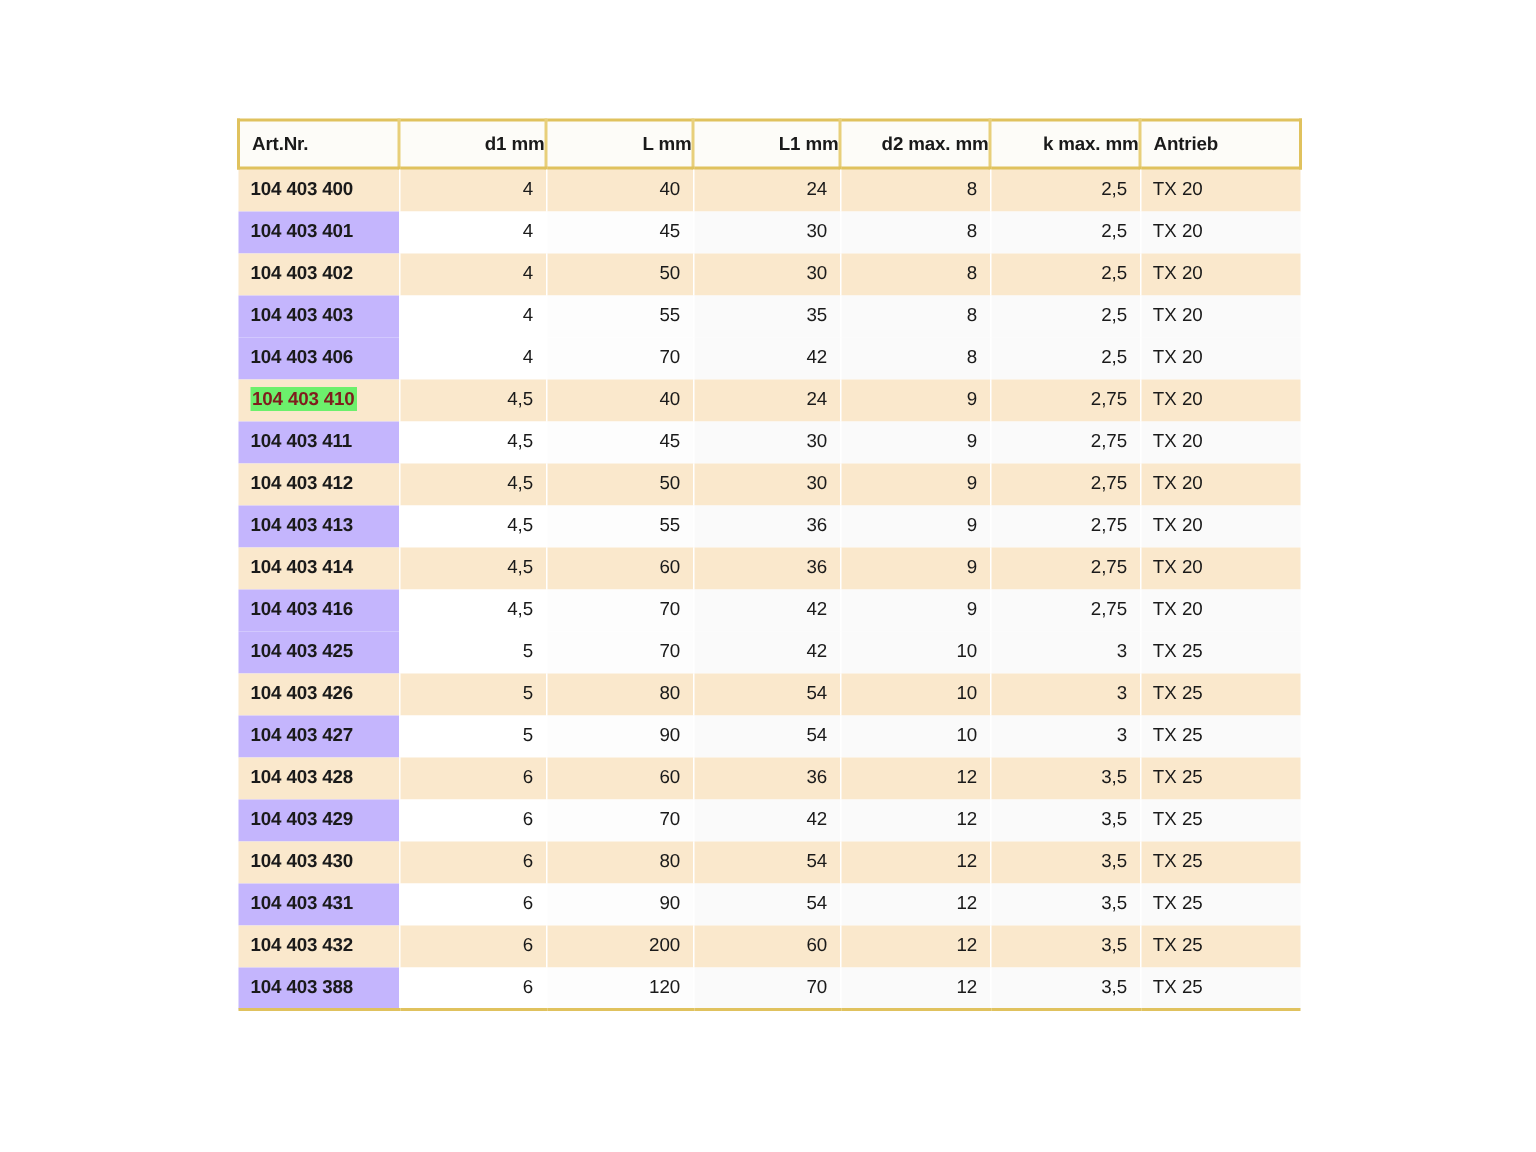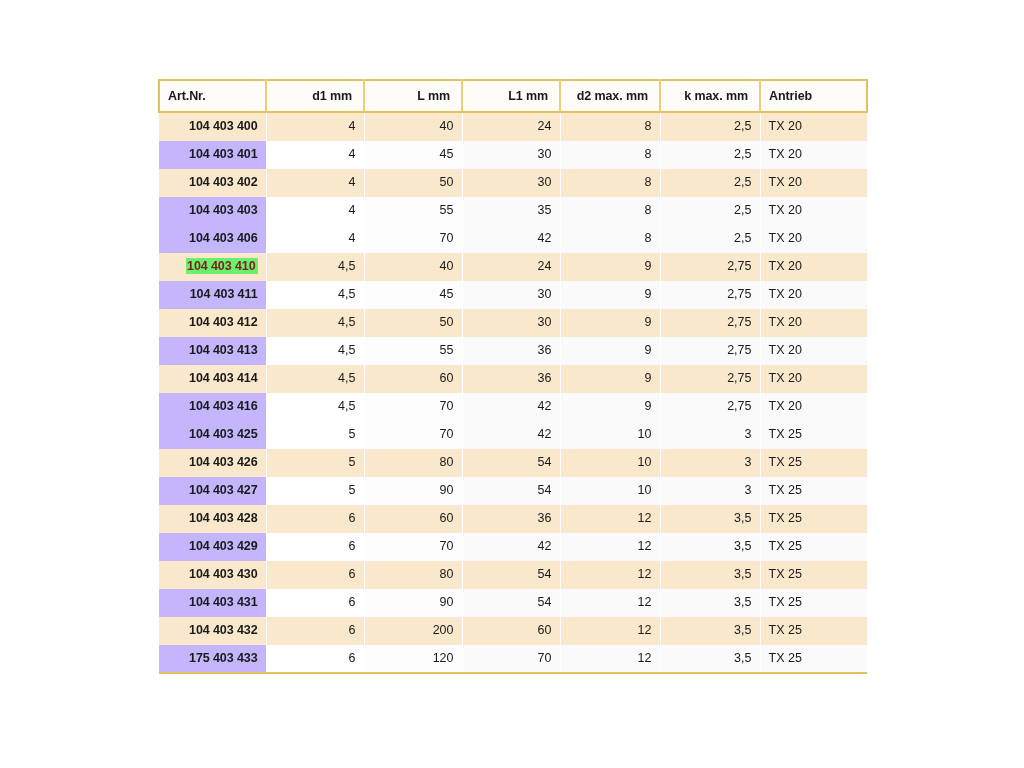--- a/index.html
+++ b/index.html
@@ -41,21 +41,21 @@
   col.c-k     { width: 100px; }
   col.c-antr  { width: 107px; }
 
   
   thead tr.head-row {
     background: #fefdfa;
   }
   thead th {
     font-weight: bold;
     font-size: 12.5px;
-    padding: 6px 11px 7px 8px;
+    padding: 6px 0 7px 8px;
     height: 17px;
     border-top: 2px solid #e0c25e;
     border-bottom: 2px solid #e0c25e;
     border-right: 2px solid #e8cf7a;
     background: #fdfcf8;
     white-space: nowrap;
     letter-spacing: -0.1px;
   }
   thead th.h-art {
     text-align: left;
@@ -70,21 +70,21 @@
   
   tbody td {
     padding: 4px 8px 5px 8px;
     height: 18px;
     white-space: nowrap;
     font-size: 12.5px;
     border-right: 1px solid #ffffff;
     border-bottom: 1px solid transparent;
   }
   tbody td.t-art {
-    text-align: right;
+    text-align: left;
     font-weight: bold;
     letter-spacing: -0.1px;
   }
   tbody td.t-num { text-align: right; }
   tbody td.t-antr {
     text-align: left;
     border-right: none;
   }
   tbody tr.shade td { background: #fae8cc; }
   tbody tr.plain td { background: #fafafa; }
@@ -292,21 +292,21 @@
           <tr class="shade">
             <td class="t-art">104 403 432</td>
             <td class="t-num t-d1">6</td>
             <td class="t-num t-l">200</td>
             <td class="t-num t-l1">60</td>
             <td class="t-num t-d2">12</td>
             <td class="t-num t-k">3,5</td>
             <td class="t-antr">TX 25</td>
           </tr>
           <tr class="plain">
-            <td class="t-art">175 403 433</td>
+            <td class="t-art">104 403 388</td>
             <td class="t-num t-d1">6</td>
             <td class="t-num t-l">120</td>
             <td class="t-num t-l1">70</td>
             <td class="t-num t-d2">12</td>
             <td class="t-num t-k">3,5</td>
             <td class="t-antr">TX 25</td>
           </tr>
         </tbody>
     </table>
   </div>

